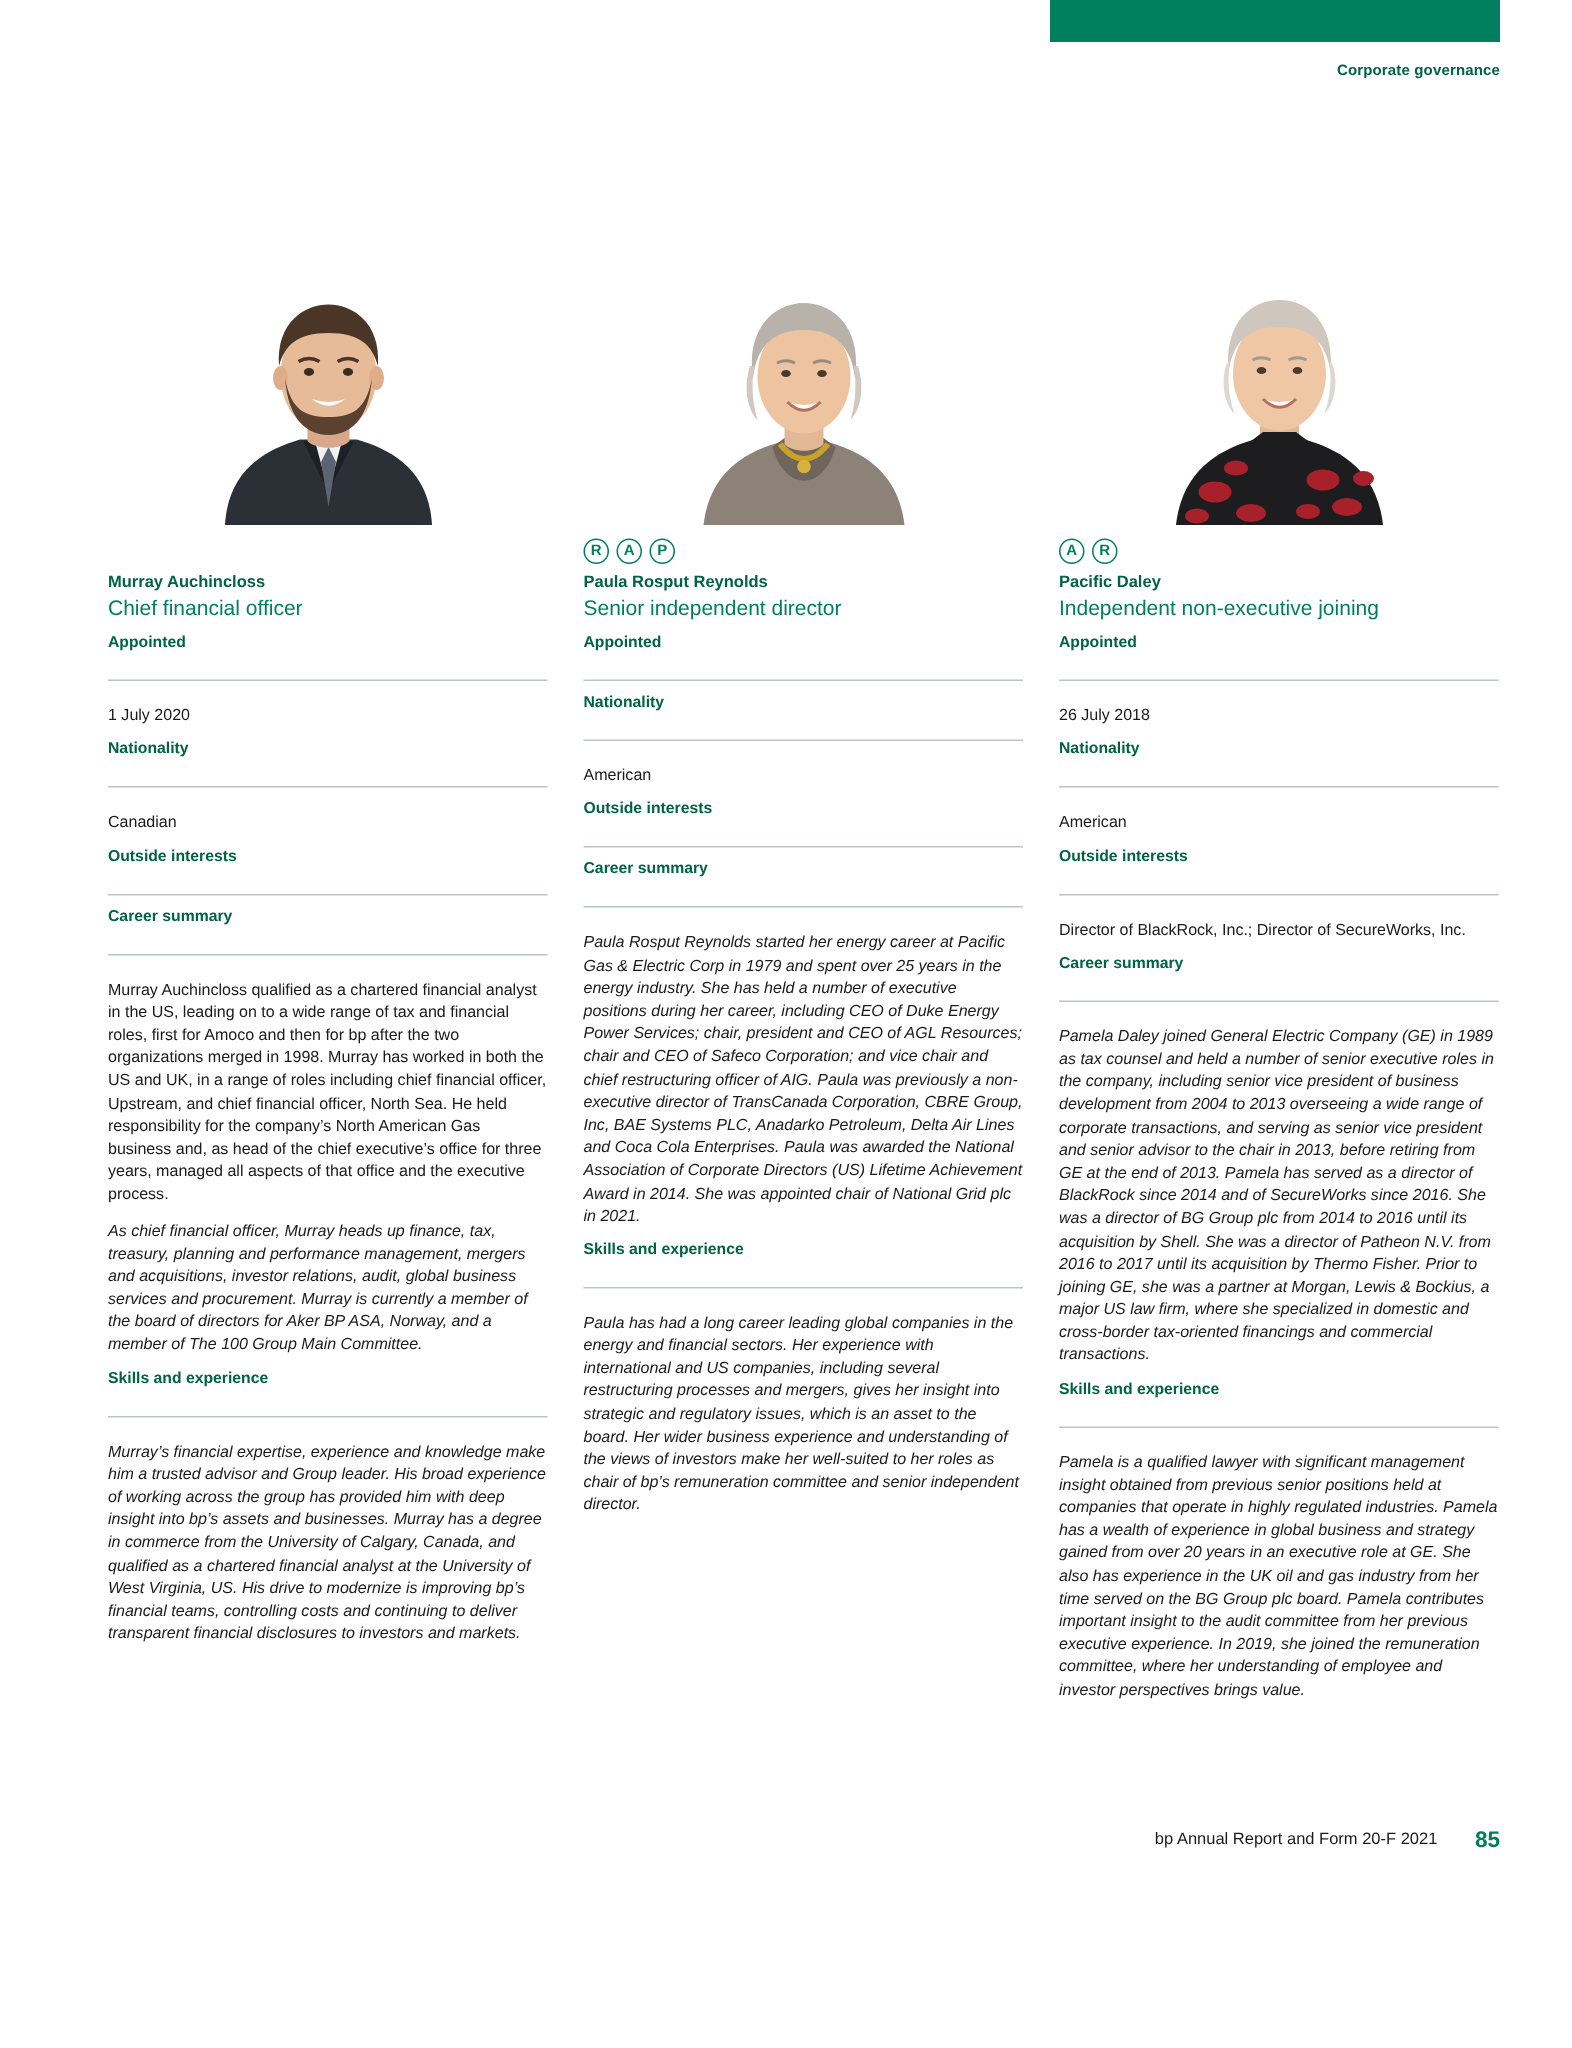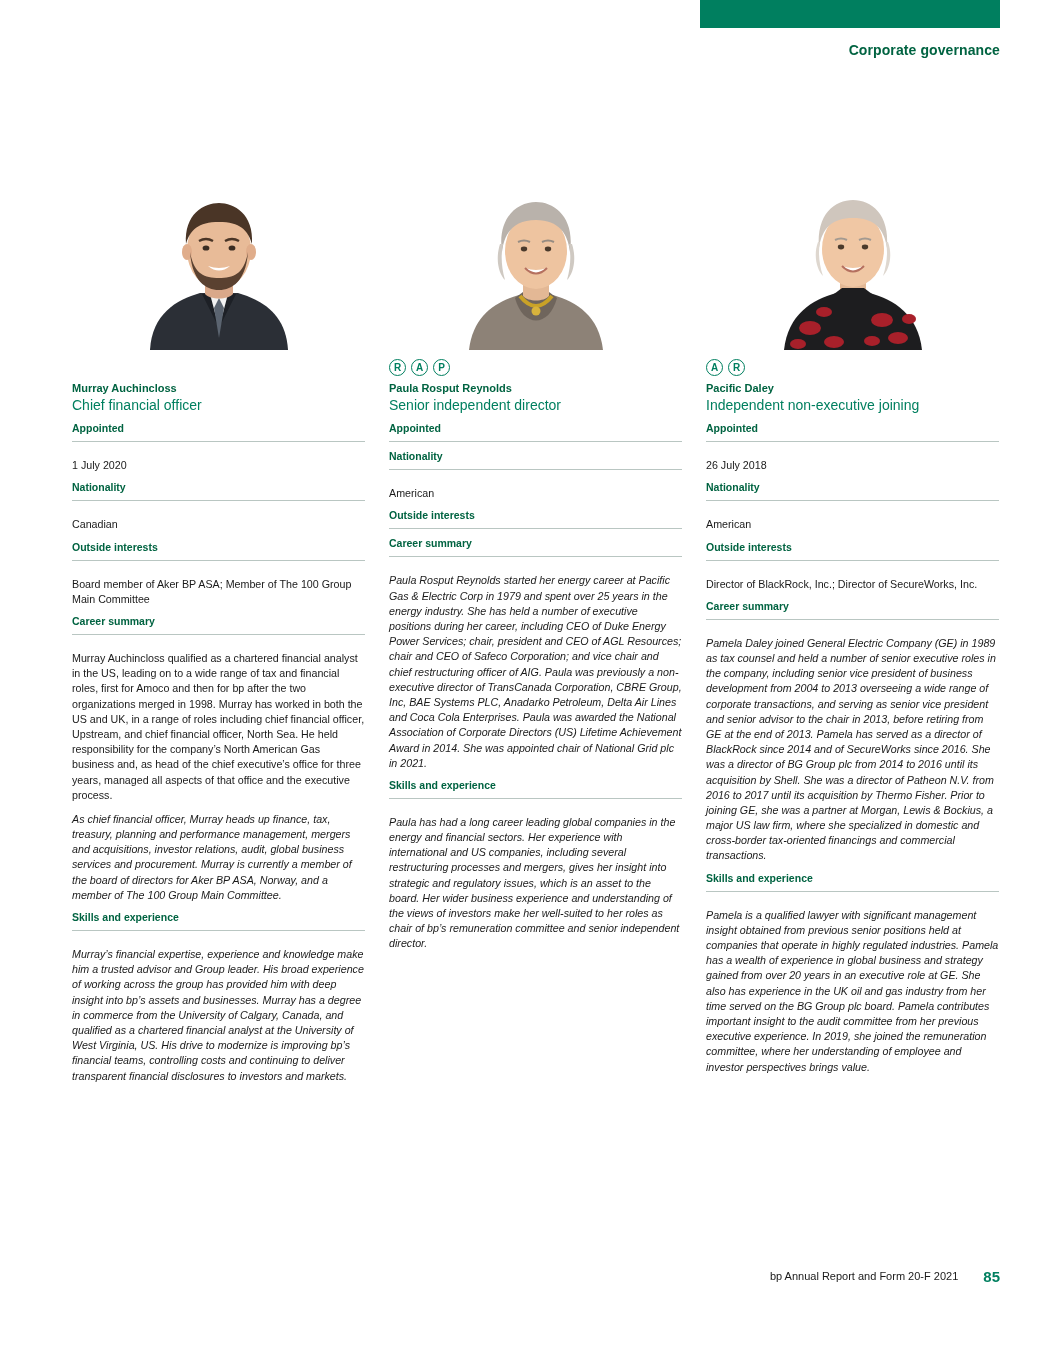--- a/index.html
+++ b/index.html
@@ -28,21 +28,21 @@
     width: 300px;
     height: 28px;
     background: #007f5f;
   }
   .header-title {
     position: absolute;
     top: 42px;
     left: 0;
     width: 1000px;
     text-align: right;
-    font-size: 14px;
+    font-size: 10px;
     font-weight: bold;
     color: #006341;
     letter-spacing: 0.1px;
   }
   
   .columns {
     position: absolute;
     top: 178px;
     left: 72px;
     width: 928px;
@@ -97,39 +97,39 @@
     color: #007f5f;
     margin-top: 1px;
     margin-bottom: 6px;
     line-height: 1.25;
   }
   
   .sec-head {
     font-size: 10.5px;
     font-weight: bold;
     color: #006341;
-    padding-bottom: 7px;
+    padding-bottom: 19px;
     border-bottom: 1px solid #b9c6c2;
     margin-top: 8px;
   }
   .sec-body {
     font-size: 10.7px;
     line-height: 1.42;
     color: #1a1a1a;
     margin-top: 16px;
   }
   .sec-body p {
     margin: 0 0 9px 0;
   }
   .sec-body p:last-child { margin-bottom: 0; font-style: italic; }
   
   .footer {
     position: absolute;
     left: 0;
-    top: 1268px;
+    top: 1218px;
     width: 1000px;
     text-align: right;
     font-size: 11px;
     color: #1a1a1a;
   }
   .footer .pageno {
     display: inline-block;
     margin-left: 22px;
     color: #007f5f;
     font-weight: bold;
@@ -188,21 +188,20 @@
       <div class="person-name">Murray Auchincloss</div>
       <div class="person-role">Chief financial officer</div>
 
       <div class="sec-head">Appointed</div>
       <div class="sec-body">1 July 2020</div>
 
       <div class="sec-head">Nationality</div>
       <div class="sec-body">Canadian</div>
 
       <div class="sec-head">Outside interests</div>
-      <div class="sec-body">Board member of Aker BP ASA; Member of The 100 Group Main Committee</div>
 
       <div class="sec-head">Career summary</div>
       <div class="sec-body">
         <p>Murray Auchincloss qualified as a chartered financial analyst in the US, leading on to a wide range of tax and financial roles, first for Amoco and then for bp after the two organizations merged in 1998. Murray has worked in both the US and UK, in a range of roles including chief financial officer, Upstream, and chief financial officer, North Sea. He held responsibility for the company’s North American Gas business and, as head of the chief executive’s office for three years, managed all aspects of that office and the executive process.</p>
         <p>As chief financial officer, Murray heads up finance, tax, treasury, planning and performance management, mergers and acquisitions, investor relations, audit, global business services and procurement. Murray is currently a member of the board of directors for Aker BP ASA, Norway, and a member of The 100 Group Main Committee.</p>
       </div>
 
       <div class="sec-head">Skills and experience</div>
       <div class="sec-body">
         <p>Murray’s financial expertise, experience and knowledge make him a trusted advisor and Group leader. His broad experience of working across the group has provided him with deep insight into bp’s assets and businesses. Murray has a degree in commerce from the University of Calgary, Canada, and qualified as a chartered financial analyst at the University of West Virginia, US. His drive to modernize is improving bp’s financial teams, controlling costs and continuing to deliver transparent financial disclosures to investors and markets.</p>

